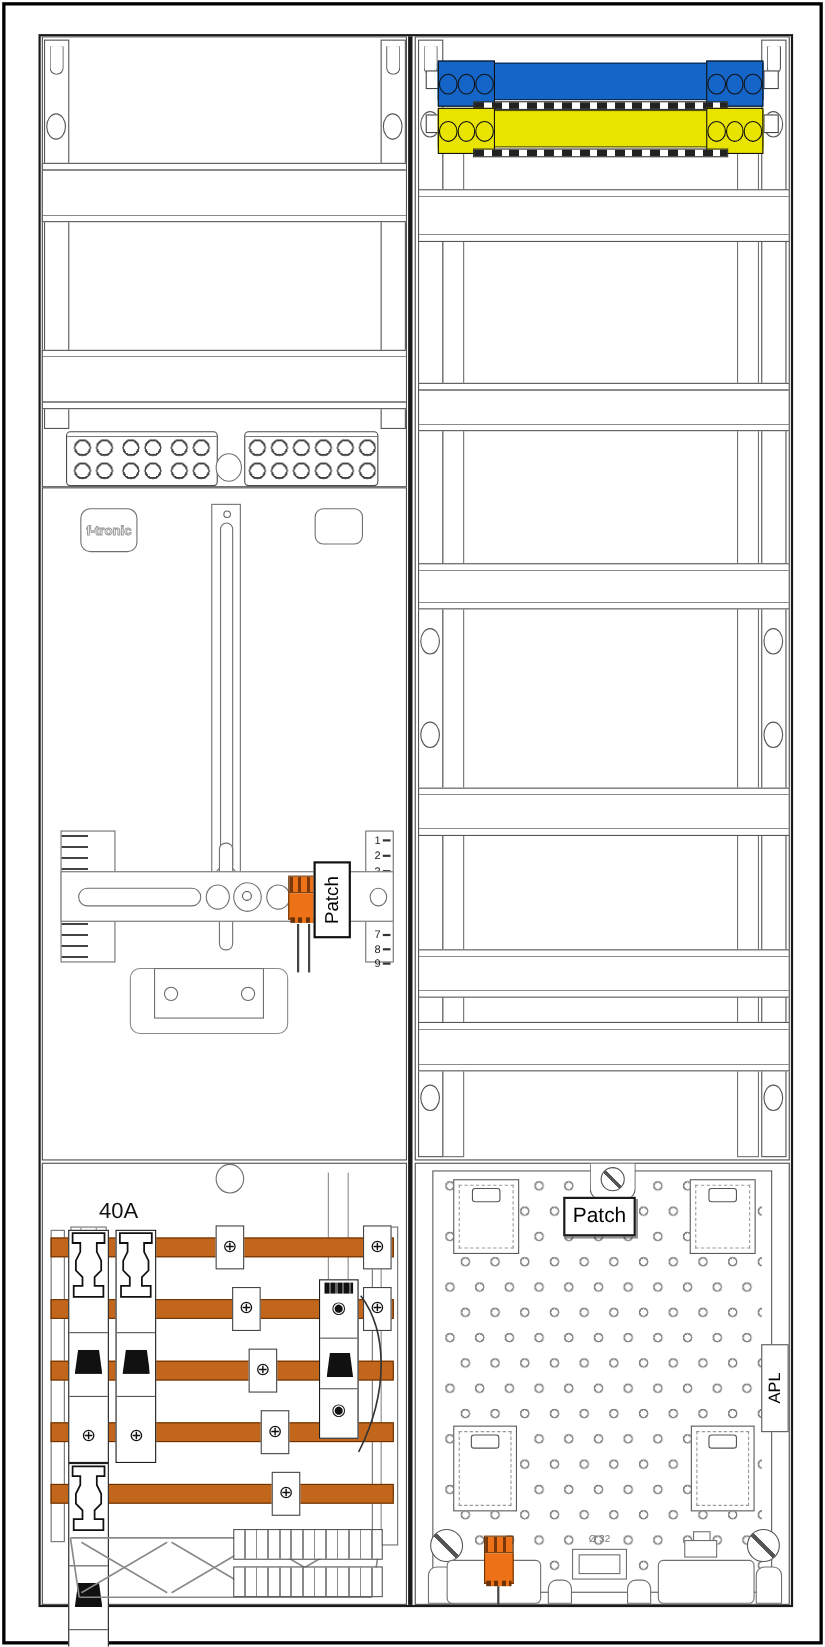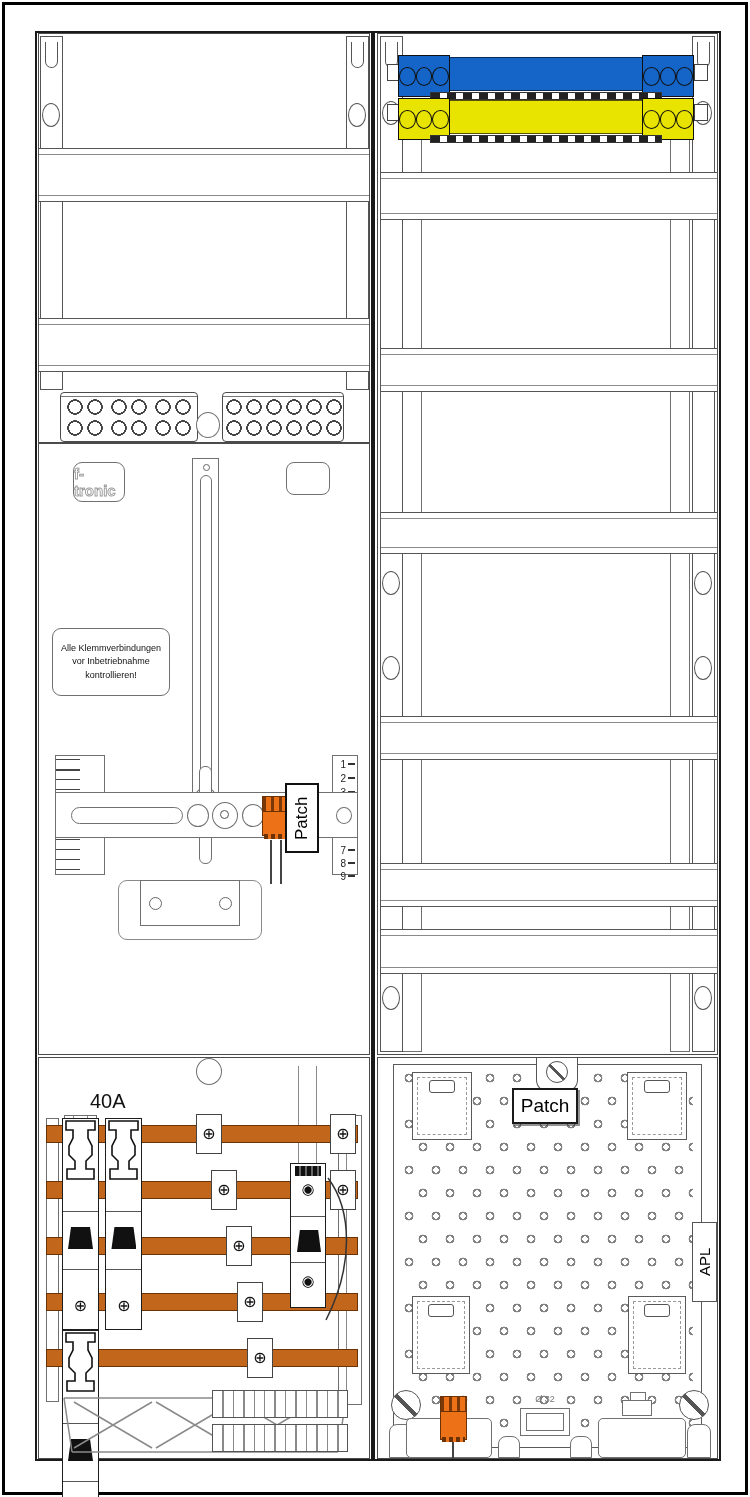--- a/index.html
+++ b/index.html
@@ -89,36 +89,31 @@
   </div>
   <div class="a circ bl" style="left:196px;top:412px;width:24px;height:26px;"></div>
   <div class="a tblock" style="left:222px;top:392px;width:122px;height:50px;">
     <div class="tgroup" style="width:58px;"></div>
     <div class="tgroup" style="width:58px;"></div>
   </div>
 
   <div class="a b" style="left:38px;top:443px;width:332px;height:612px;"></div>
 
   <div class="a bl" style="left:73px;top:462px;width:52px;height:40px;border-radius:9px;display:flex;align-items:center;justify-content:center;">
-    <span style="font-size:15px;font-weight:700;color:#fff;-webkit-text-stroke:0.9px #9a9a9a;">f-tronic</span>
+    <span style="font-size:12px;font-weight:700;color:#fff;-webkit-text-stroke:0.9px #9a9a9a;">f-tronic</span>
   </div>
   <div class="a bl" style="left:286px;top:462px;width:44px;height:33px;border-radius:8px;"></div>
 
   <div class="a bl" style="left:192px;top:458px;width:27px;height:374px;">
     <div class="a circ" style="left:10px;top:5px;width:7px;height:7px;border:1px solid #666;"></div>
     <div class="a bl" style="left:7px;top:16px;width:12px;height:318px;border-radius:6px;"></div>
     <div class="a circ bl" style="left:1px;top:328px;width:23px;height:26px;"></div>
     <div class="a circ" style="left:10px;top:359px;width:7px;height:7px;border:1px solid #666;"></div>
   </div>
 
-  <div class="a bl" style="left:52px;top:628px;width:118px;height:68px;border-radius:9px;display:flex;flex-direction:column;align-items:center;justify-content:center;text-align:center;line-height:1.45;">
-    <span class="txt" style="font-size:9px;">Alle Klemmverbindungen</span>
-    <span class="txt" style="font-size:9px;">vor Inbetriebnahme</span>
-    <span class="txt" style="font-size:9px;">kontrollieren!</span>
-  </div>
 
   <div class="a bl" style="left:199px;top:766px;width:13px;height:98px;border-radius:6px;"></div>
   <div class="a bl" style="left:55px;top:755px;width:50px;height:120px;">
     <div class="a ticksL" style="left:0;top:3px;width:24px;height:112px;"></div>
   </div>
   <div class="a bl" style="left:332px;top:755px;width:26px;height:120px;">
     <div class="rulrow" style="top:2px;">
         <span>1</span>
         <i></i>
       </div>

